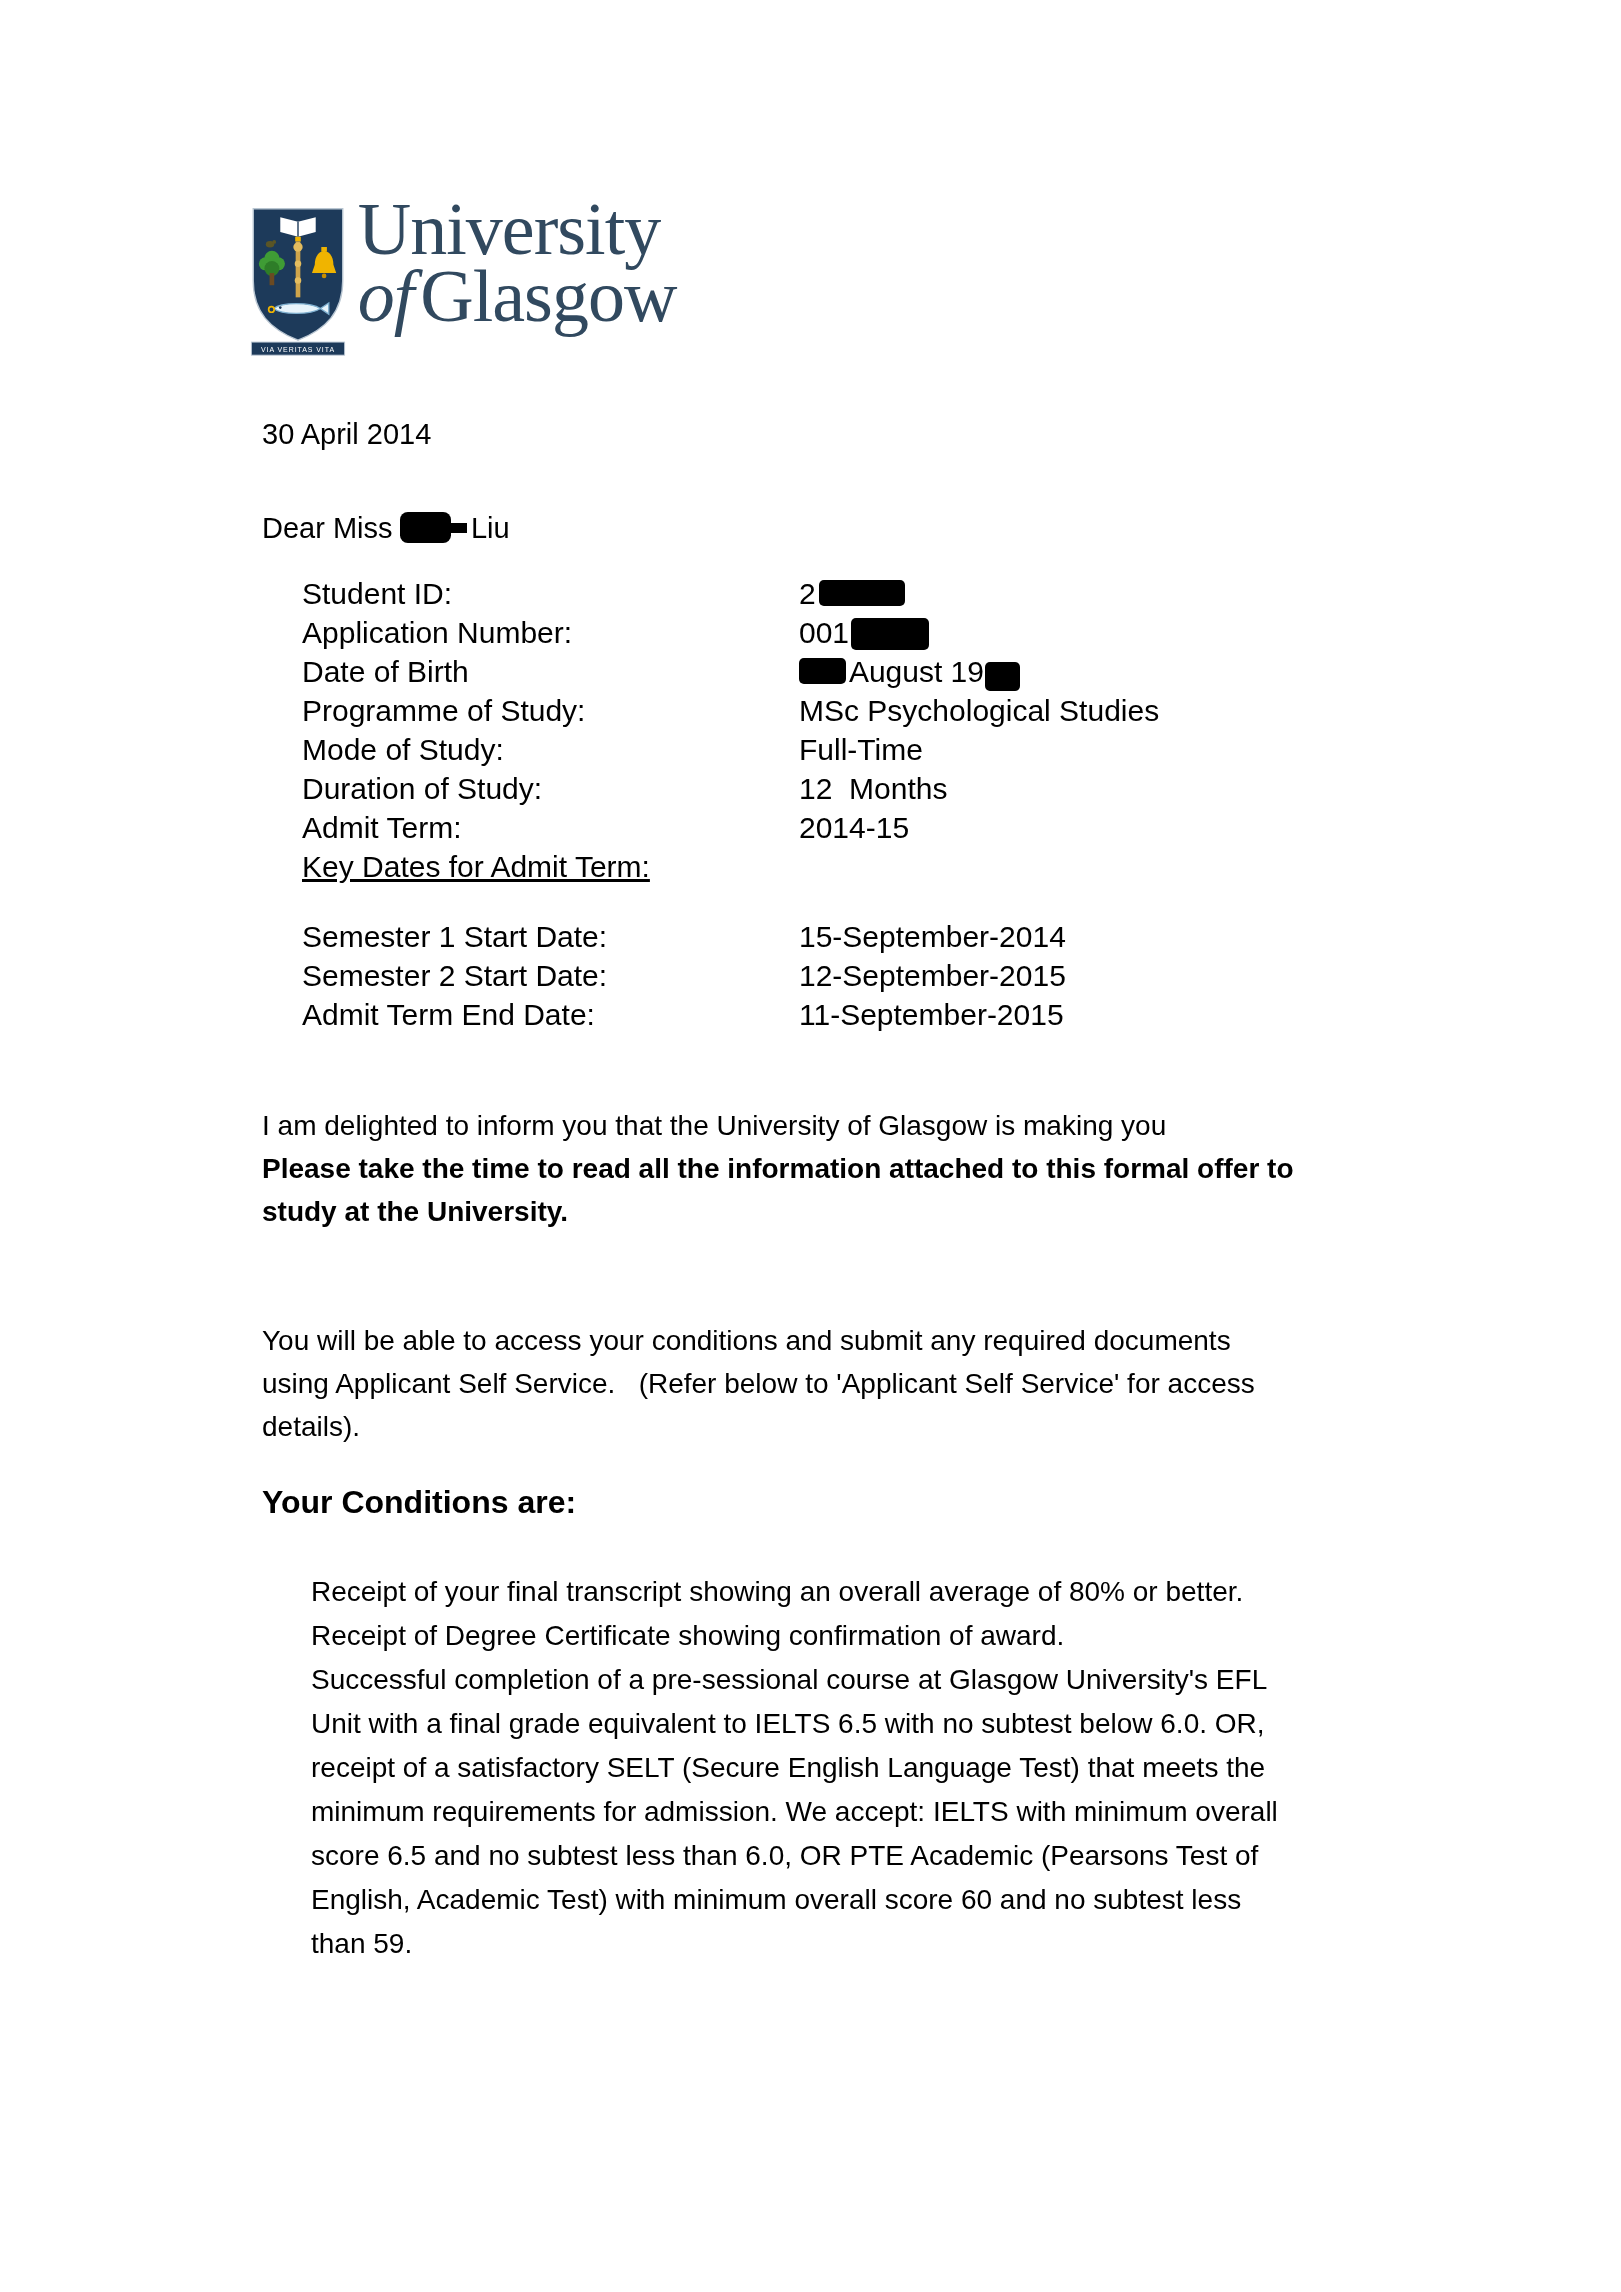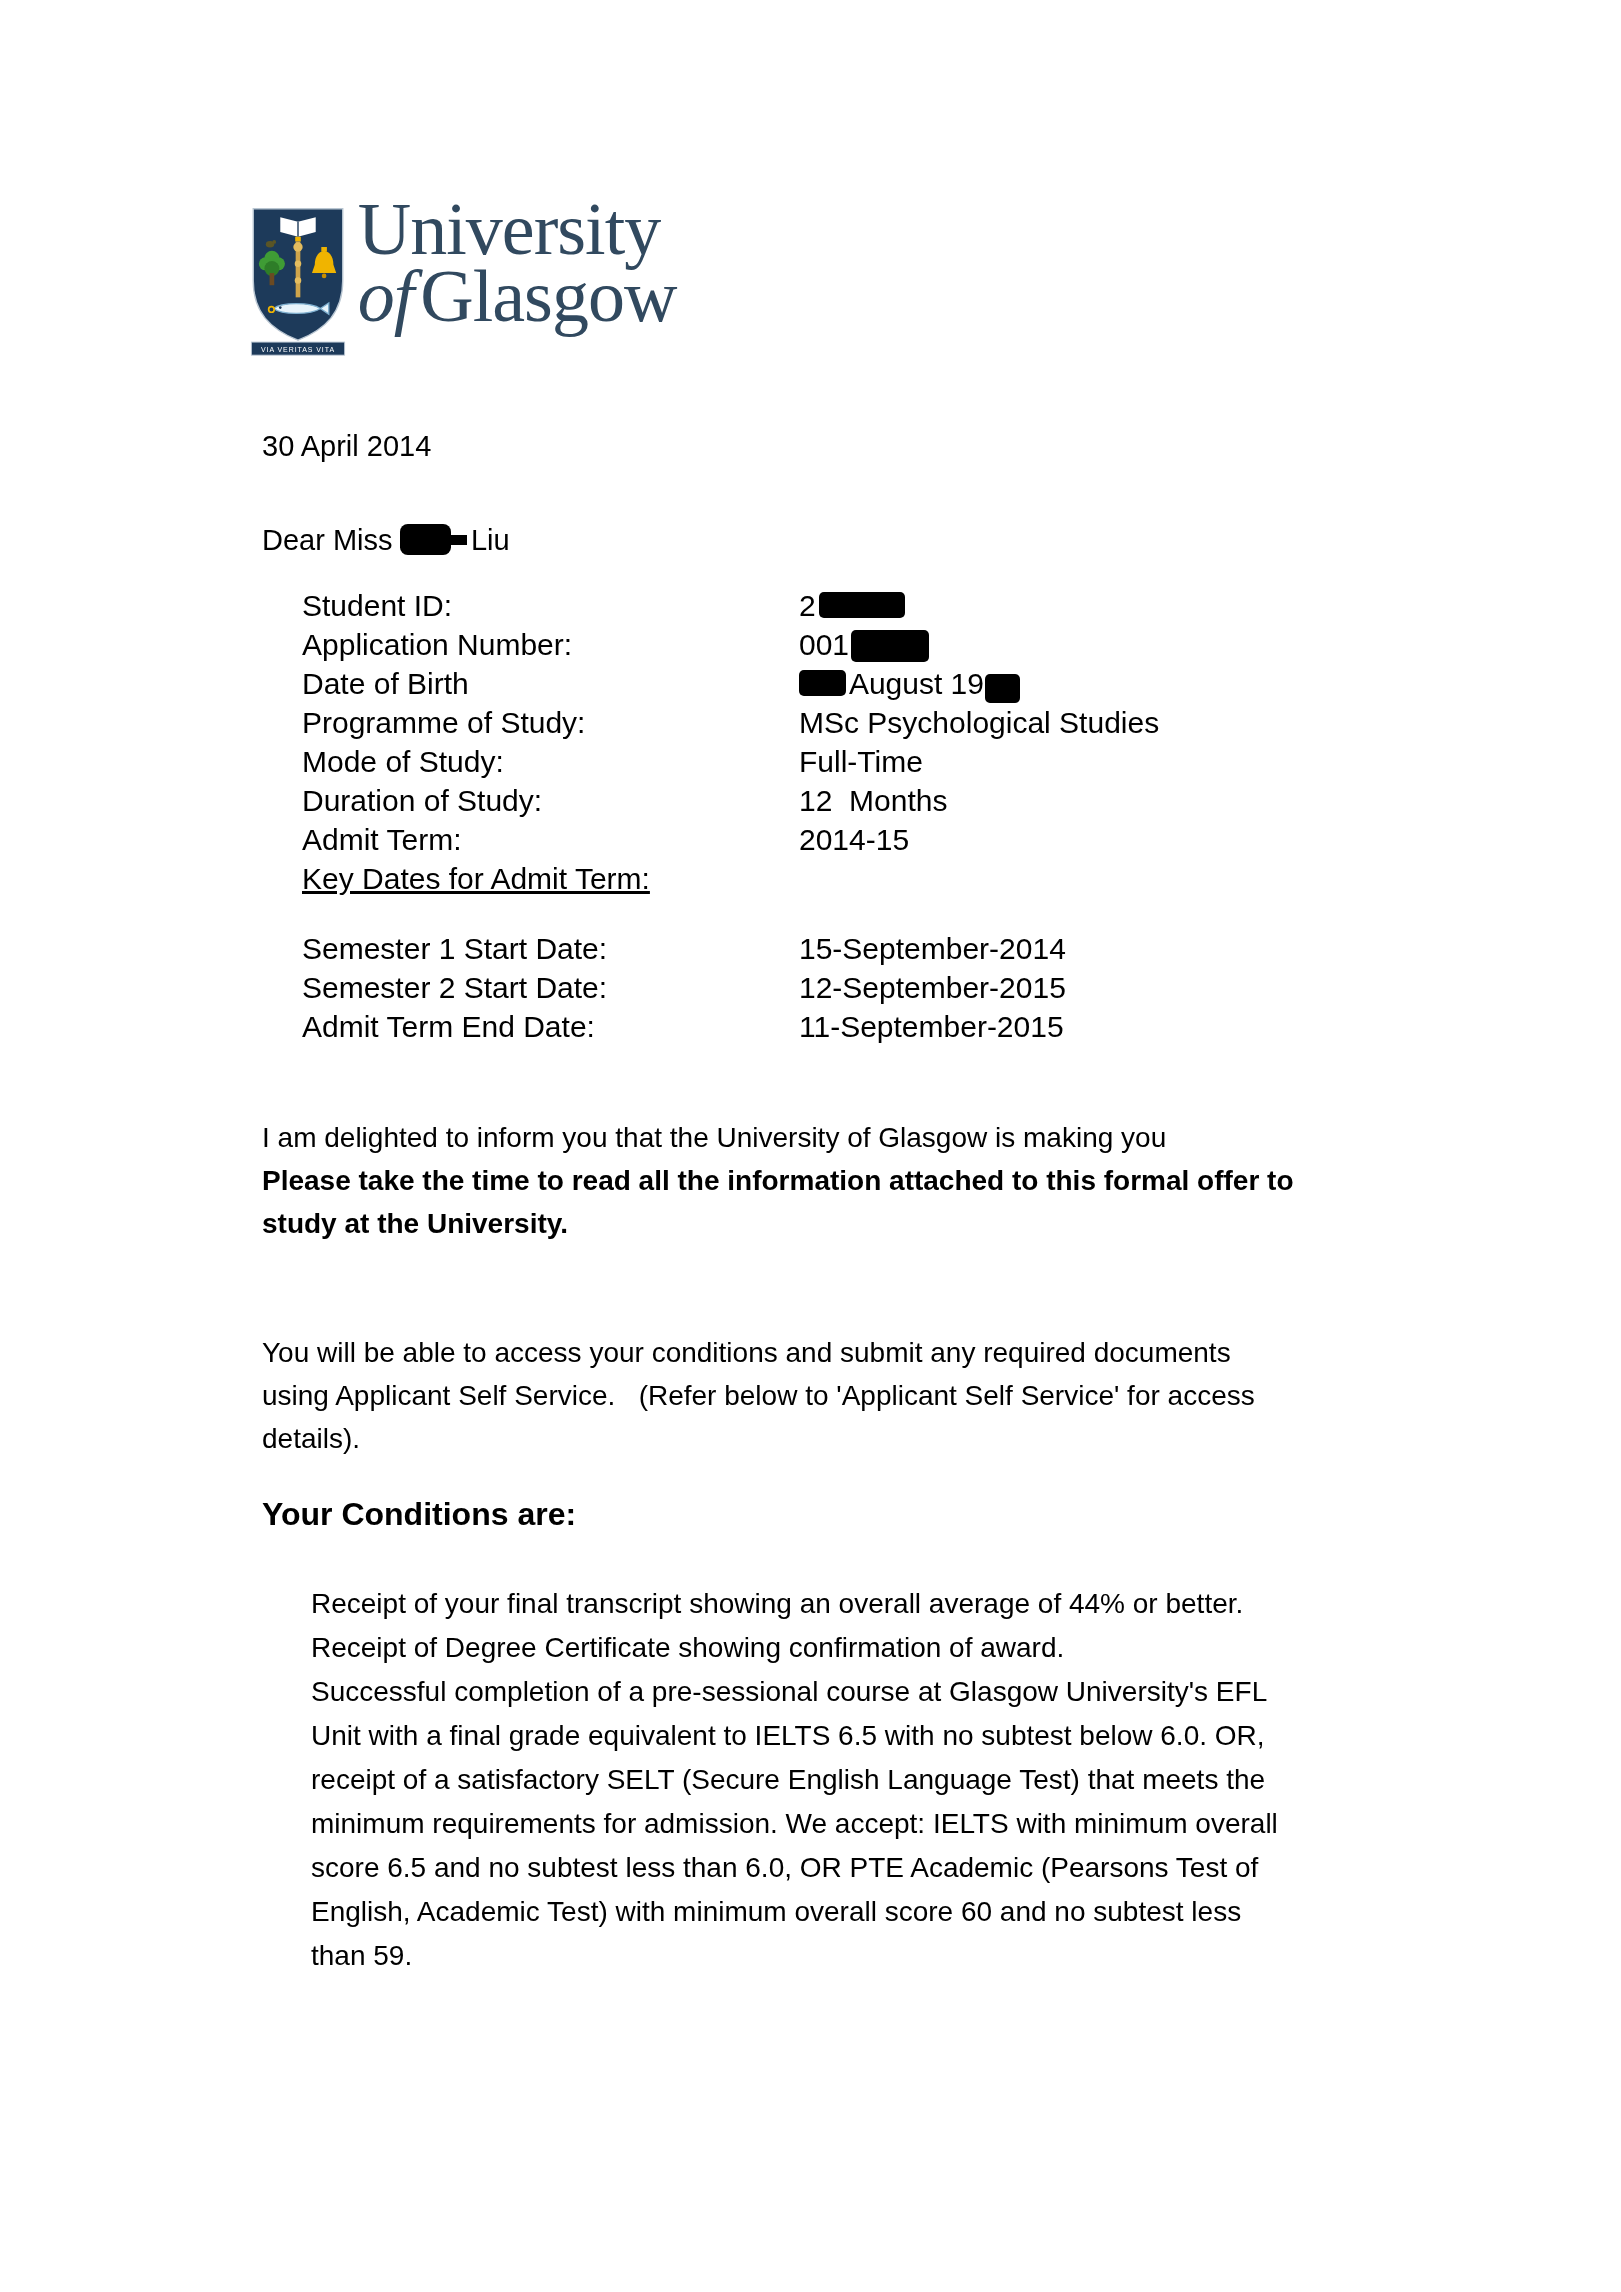--- a/index.html
+++ b/index.html
@@ -21,21 +21,21 @@
     font-family:"Liberation Serif","DejaVu Serif",serif;
     color:#31495f;
     font-size:74px;
     line-height:67px;
     letter-spacing:-1px;
     white-space:nowrap;
   }
   .wordmark .of{font-style:italic;margin-right:6.9px;}
 
   
-  .abs{position:absolute;margin-top:12px;}
+  .abs{position:absolute;}
   .date-line{left:262px;top:418px;font-size:29px;}
   .greeting{left:262px;top:512px;font-size:29px;}
 
   
   .details{left:302px;top:574px;font-size:30px;}
   .details .row{display:flex;align-items:baseline;height:39px;line-height:39px;}
   .details .lbl{width:497px;flex:0 0 497px;}
   .details .underline{text-decoration:underline;}
   .details .gap{height:31px;}
   .val{white-space:pre;}
@@ -164,21 +164,21 @@
 
   <div class="abs para p2">
     <div class="line">You will be able to access your conditions and submit any required documents</div>
     <div class="line">using Applicant Self Service.   (Refer below to 'Applicant Self Service' for access</div>
     <div class="line">details).</div>
   </div>
 
   <div class="abs cond-head">Your Conditions are:</div>
 
   <div class="abs conditions">
-    <div class="line">Receipt of your final transcript showing an overall average of 44% or better.</div>
+    <div class="line">Receipt of your final transcript showing an overall average of 80% or better.</div>
     <div class="line">Receipt of Degree Certificate showing confirmation of award.</div>
     <div class="line">Successful completion of a pre-sessional course at Glasgow University's EFL</div>
     <div class="line">Unit with a final grade equivalent to IELTS 6.5 with no subtest below 6.0. OR,</div>
     <div class="line">receipt of a satisfactory SELT (Secure English Language Test) that meets the</div>
     <div class="line">minimum requirements for admission. We accept: IELTS with minimum overall</div>
     <div class="line">score 6.5 and no subtest less than 6.0, OR PTE Academic (Pearsons Test of</div>
     <div class="line">English, Academic Test) with minimum overall score 60 and no subtest less</div>
     <div class="line">than 59.</div>
   </div>
 

